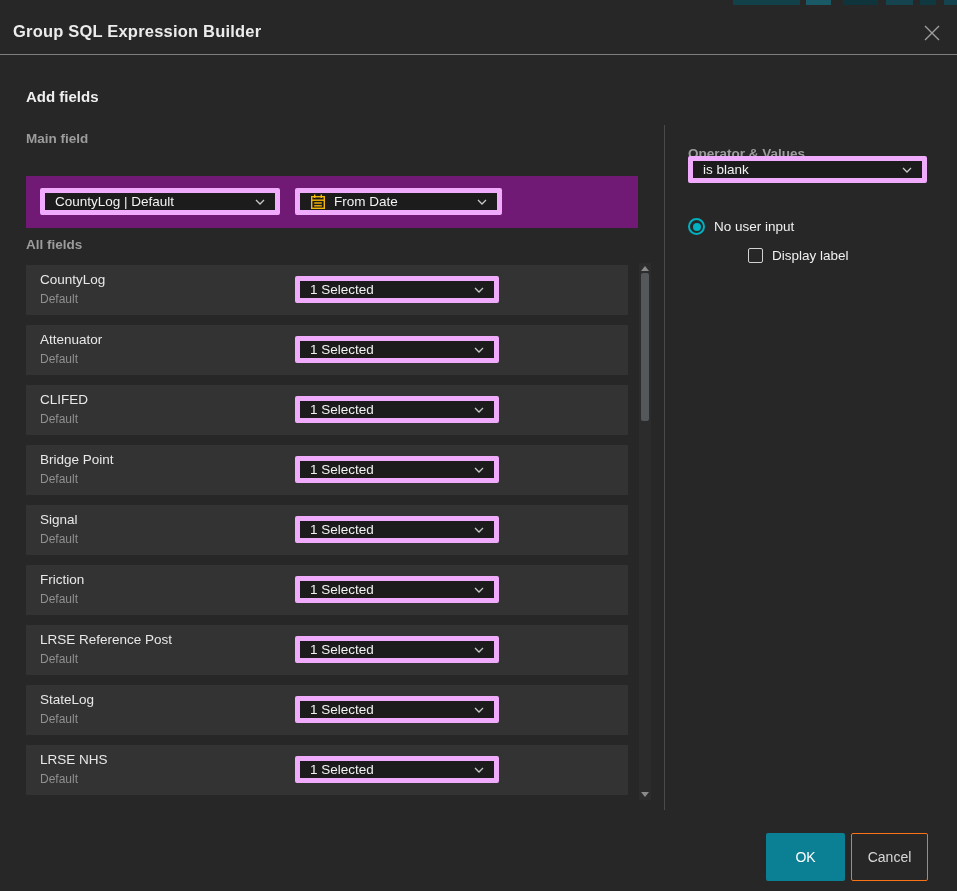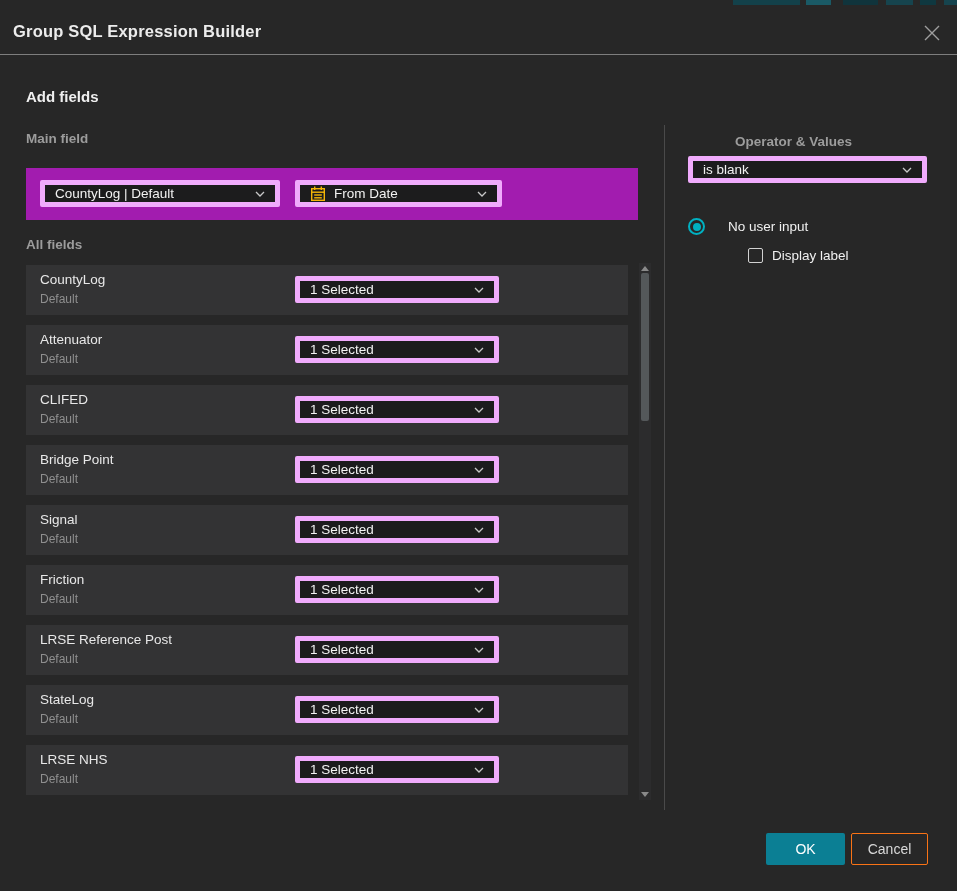--- a/index.html
+++ b/index.html
@@ -16,21 +16,21 @@
   
   .titlebar { position:absolute; left:0; top:5px; width:957px; height:50px; background:#272727; }
   .title { position:absolute; left:13px; top:17px; font-size:16.5px; font-weight:700; color:#ececec; letter-spacing:.2px; }
   .titlebar-divider { position:absolute; left:0; top:54px; width:957px; height:1px; background:#7e7e7e; }
   .close-btn { position:absolute; left:918px; top:14px; width:28px; height:28px; display:flex; align-items:center; justify-content:center; cursor:pointer; }
 
   .h-add { position:absolute; left:26px; top:88px; font-size:15px; font-weight:700; color:#efefef; }
   .sec-label { position:absolute; font-size:13.5px; font-weight:700; color:#9c9c9c; }
 
   
-  .main-panel { position:absolute; left:26px; top:168px; width:612px; height:52px; background:#a21caf; }
+  .main-panel { position:absolute; left:26px; top:176px; width:612px; height:52px; background:#701a75; }
 
   .dropdown {
     position:absolute; height:27px; background:#1c1c1d; border:5px solid #f0abfc; border-radius:2px;
     display:flex; align-items:center; padding:0 10px; cursor:pointer;
   }
   .dropdown .dd-text { font-size:13.5px; color:#f2f2f2; white-space:nowrap; overflow:hidden; }
   .dropdown .chev { margin-left:auto; flex:0 0 auto; }
   .dd-icon { margin-right:8px; flex:0 0 auto; display:flex; }
 
   
@@ -45,34 +45,34 @@
   .sb-thumb { position:absolute; left:2px; top:10px; width:8px; height:148px; background:#54585a; border-radius:2px; cursor:pointer; }
   .sb-arrow { position:absolute; left:2px; width:0; height:0; border-left:4px solid transparent; border-right:4px solid transparent; cursor:pointer; }
   .sb-up   { top:3px; border-bottom:5px solid #8a8a8a; }
   .sb-down { bottom:3px; border-top:5px solid #8a8a8a; }
 
   
   .v-divider { position:absolute; left:664px; top:125px; width:1px; height:685px; background:#4a4a4a; }
   .op-dd { left:688px; top:156px; width:239px; }
   .op-dd .dd-text { font-weight:500; }
 
-  .radio-row { position:absolute; left:688px; top:218px; display:flex; align-items:center; cursor:pointer;gap:14px; }
+  .radio-row { position:absolute; left:688px; top:218px; display:flex; align-items:center; cursor:pointer; }
   .radio-outer {
     width:17px; height:17px; border-radius:50%; border:2px solid #00b1c2;
     display:flex; align-items:center; justify-content:center; background:#272727;
   }
   .radio-dot { width:8px; height:8px; border-radius:50%; background:#00b1c2; }
   .radio-label { margin-left:9px; font-size:13.5px; color:#f0f0f0; }
 
   .check-row { position:absolute; left:748px; top:248px; display:flex; align-items:center; cursor:pointer; }
   .checkbox { width:15px; height:15px; border:1px solid #d2d2d2; border-radius:2px; background:transparent; }
   .check-label { margin-left:9px; font-size:13.5px; color:#f0f0f0; }
 
   
-  .btn { position:absolute; top:833px; height:32px; display:flex; align-items:center; justify-content:center;
+  .btn { position:absolute; top:833px; height:48px; display:flex; align-items:center; justify-content:center;
          font-size:14px; border-radius:2px; cursor:pointer; }
   .btn-ok { left:766px; width:79px; background:#0b7f94; color:#ffffff; font-weight:500; }
   .btn-cancel { left:851px; width:77px; background:transparent; border:1px solid #f97316; color:#d8d8d8; }
 </style>
 </head>
 <body>
 
 <div id="stage">
 
   <div class="sliver" style="left:733px;width:67px;background:#13414a;"></div>
@@ -214,21 +214,21 @@
       </div>
     </div>
 
   <div class="scrollbar">
     <div class="sb-arrow sb-up"></div>
     <div class="sb-thumb"></div>
     <div class="sb-arrow sb-down"></div>
   </div>
 
   <div class="v-divider"></div>
-  <div class="sec-label" style="left:688px; top:134px;margin-left:47px;">Operator &amp; Values</div>
+  <div class="sec-label" style="left:688px; top:146px;">Operator &amp; Values</div>
 
   <div class="dropdown op-dd">
     <span class="dd-text">is blank</span>
     <svg class="chev" width="10" height="6" viewBox="0 0 10 6">
       <path d="M1 1 L5 5 L9 1" fill="none" stroke="#c8c8c8" stroke-width="1.3"></path>
     </svg>
   </div>
 
   <div class="radio-row">
     <span class="radio-outer">

